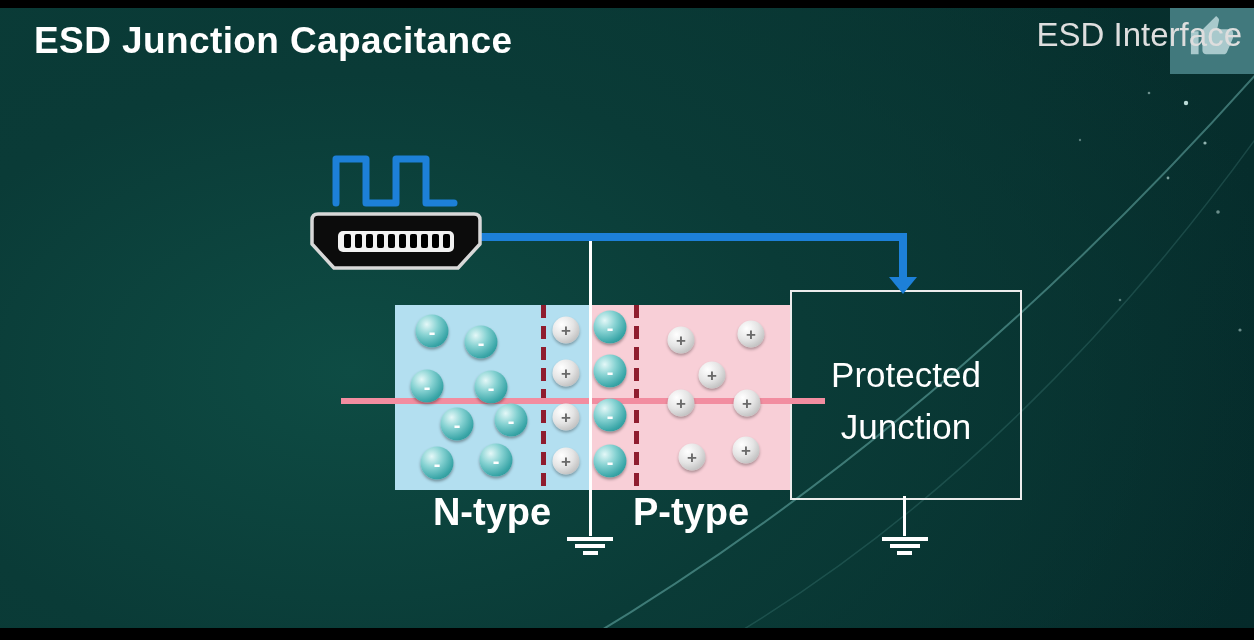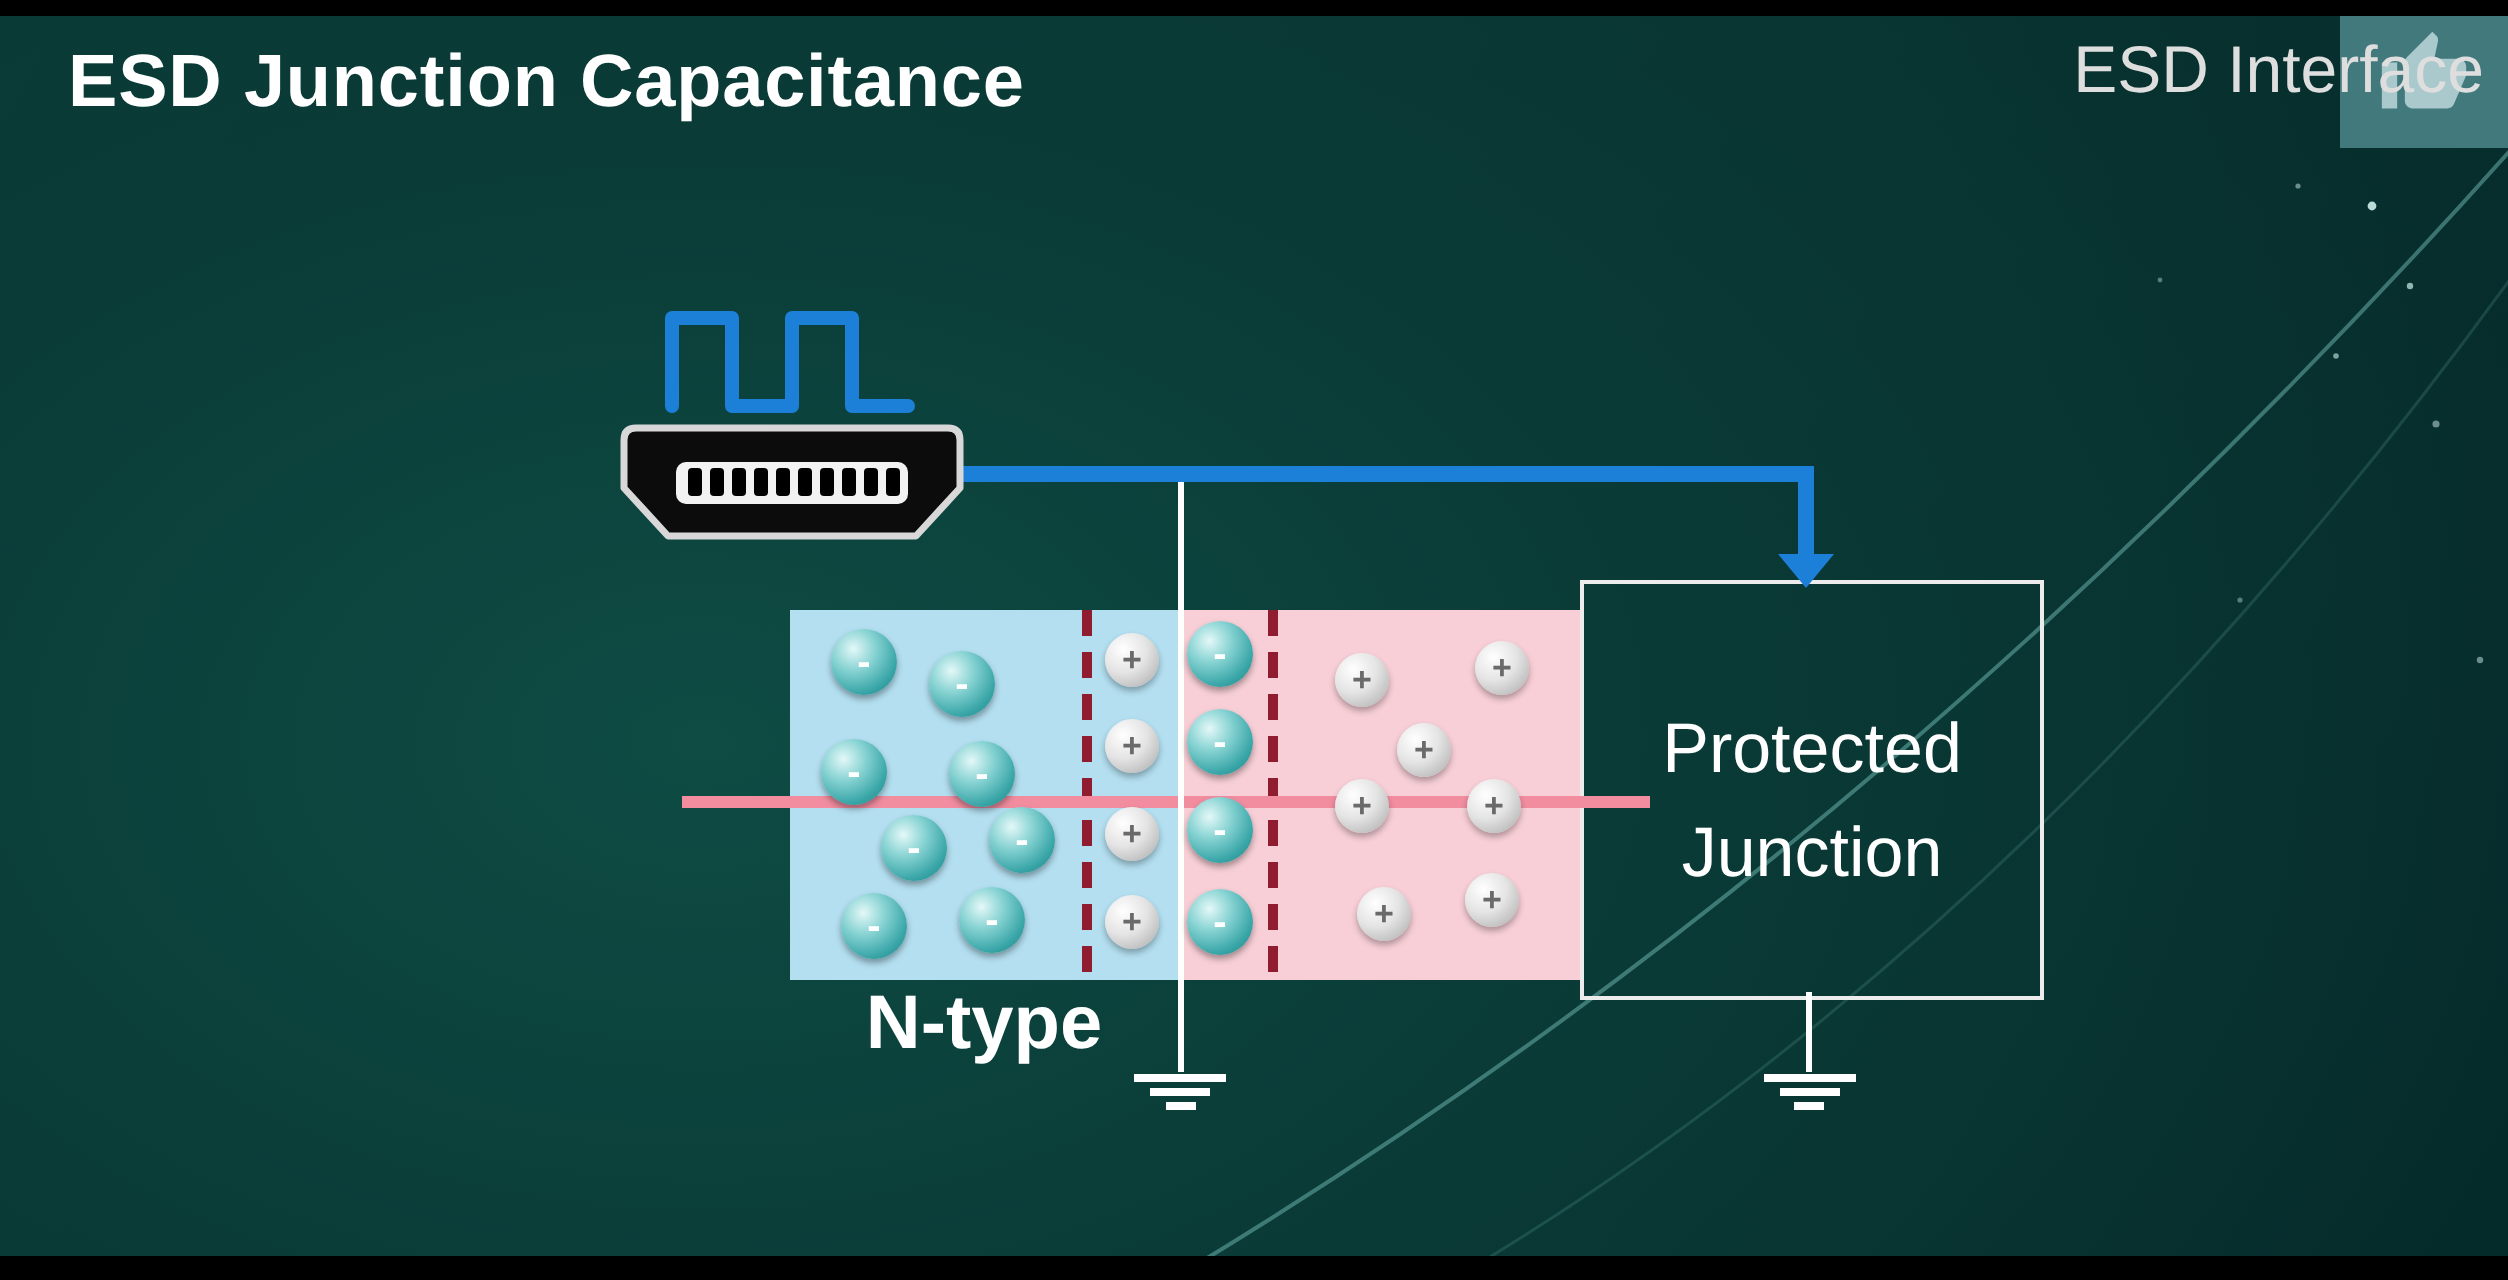--- a/index.html
+++ b/index.html
@@ -142,20 +142,21 @@
       <div class="sphere positive" style="left: 681px; top: 340px;">+</div>
       <div class="sphere positive" style="left: 751px; top: 334px;">+</div>
       <div class="sphere positive" style="left: 712px; top: 375px;">+</div>
       <div class="sphere positive" style="left: 681px; top: 403px;">+</div>
       <div class="sphere positive" style="left: 747px; top: 403px;">+</div>
       <div class="sphere positive" style="left: 692px; top: 457px;">+</div>
       <div class="sphere positive" style="left: 746px; top: 450px;">+</div>
     </div>
 
   <div class="type-label n">N-type</div>
+  <div class="type-label p">P-type</div>
 
   <div class="pbox">
     <div class="pbox-text">
       <div>Protected</div>
       <div>Junction</div>
     </div>
   </div>
 
   <div class="gnd-bar" style="left:567px;top:537px;width:46px;"></div>
   <div class="gnd-bar" style="left:575px;top:544px;width:30px;"></div>

